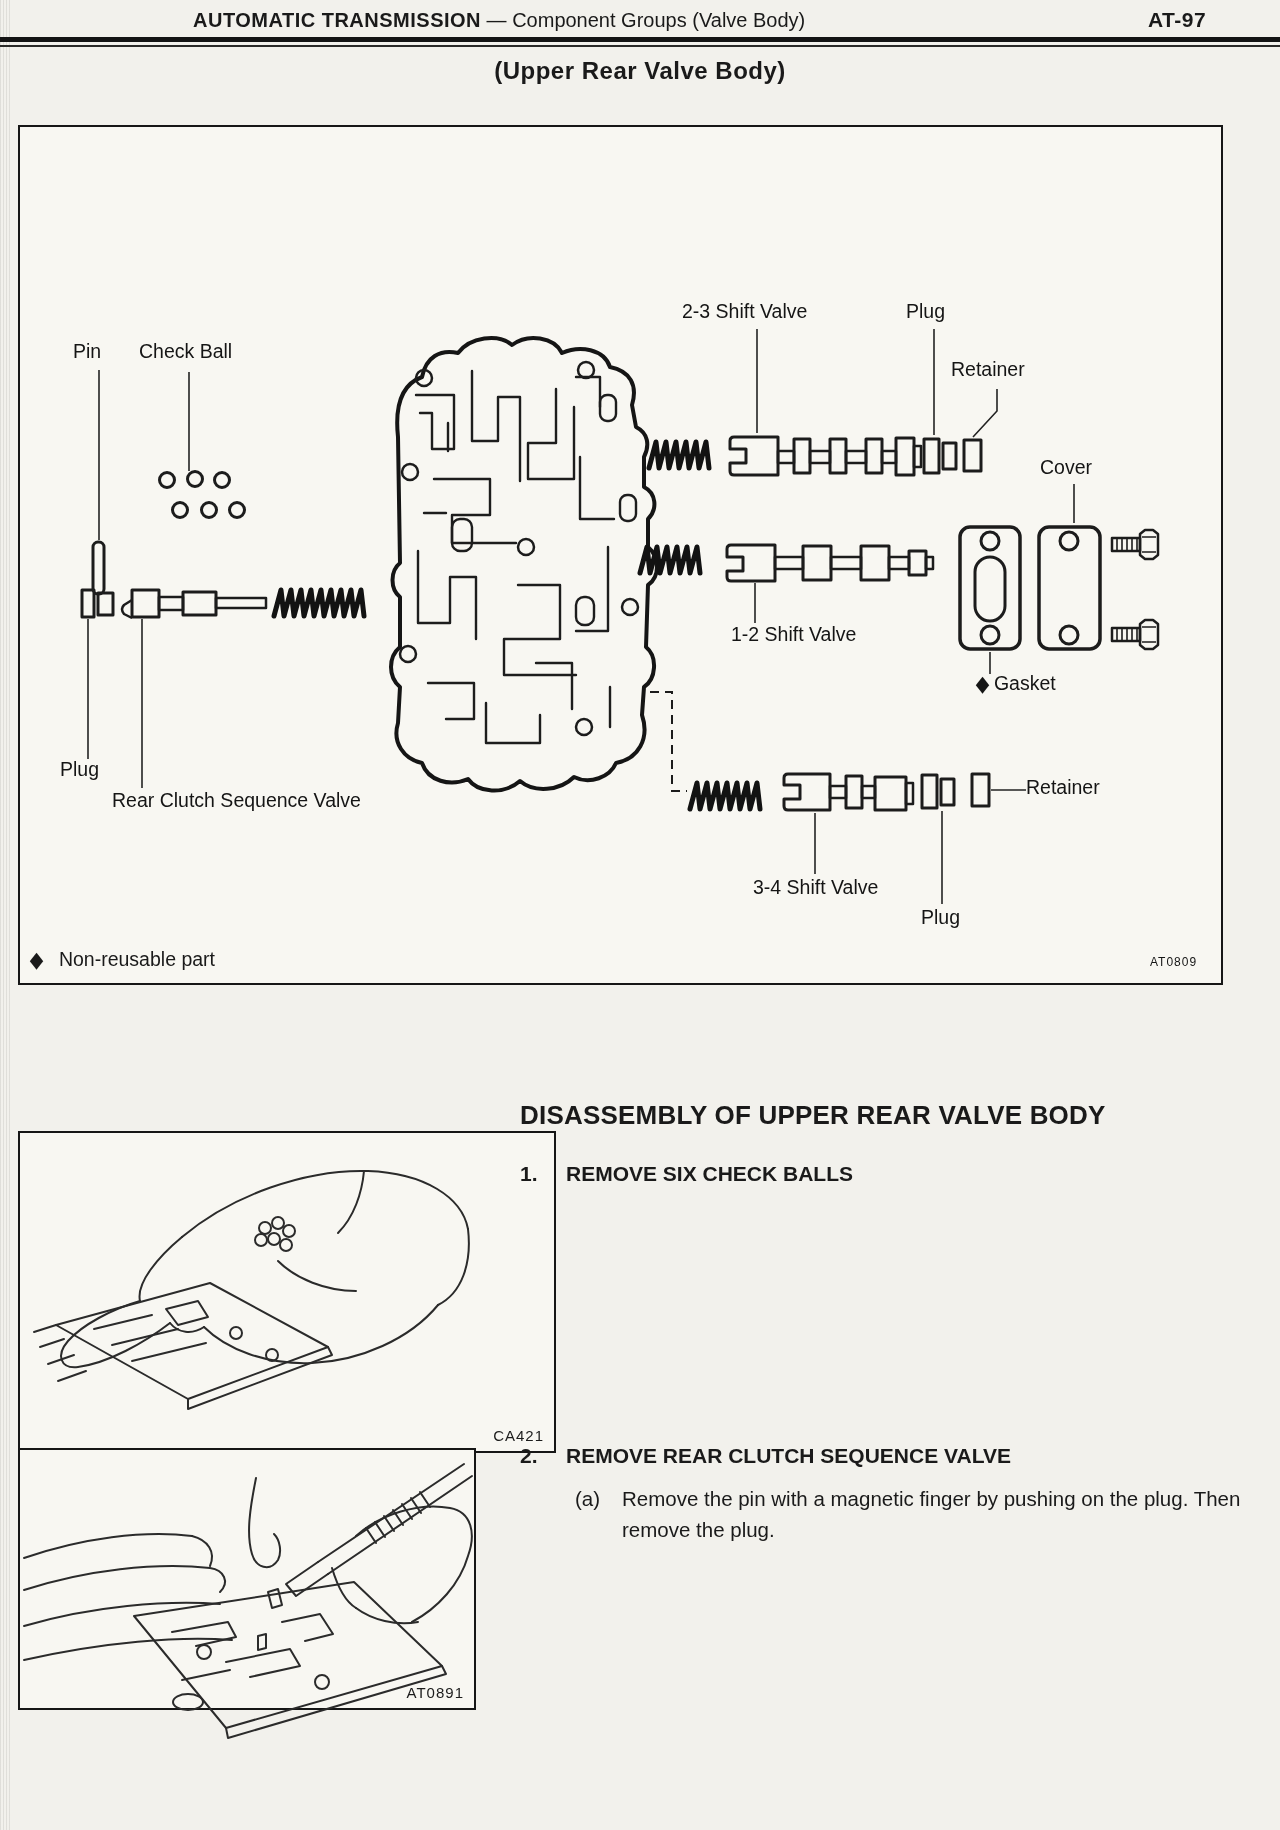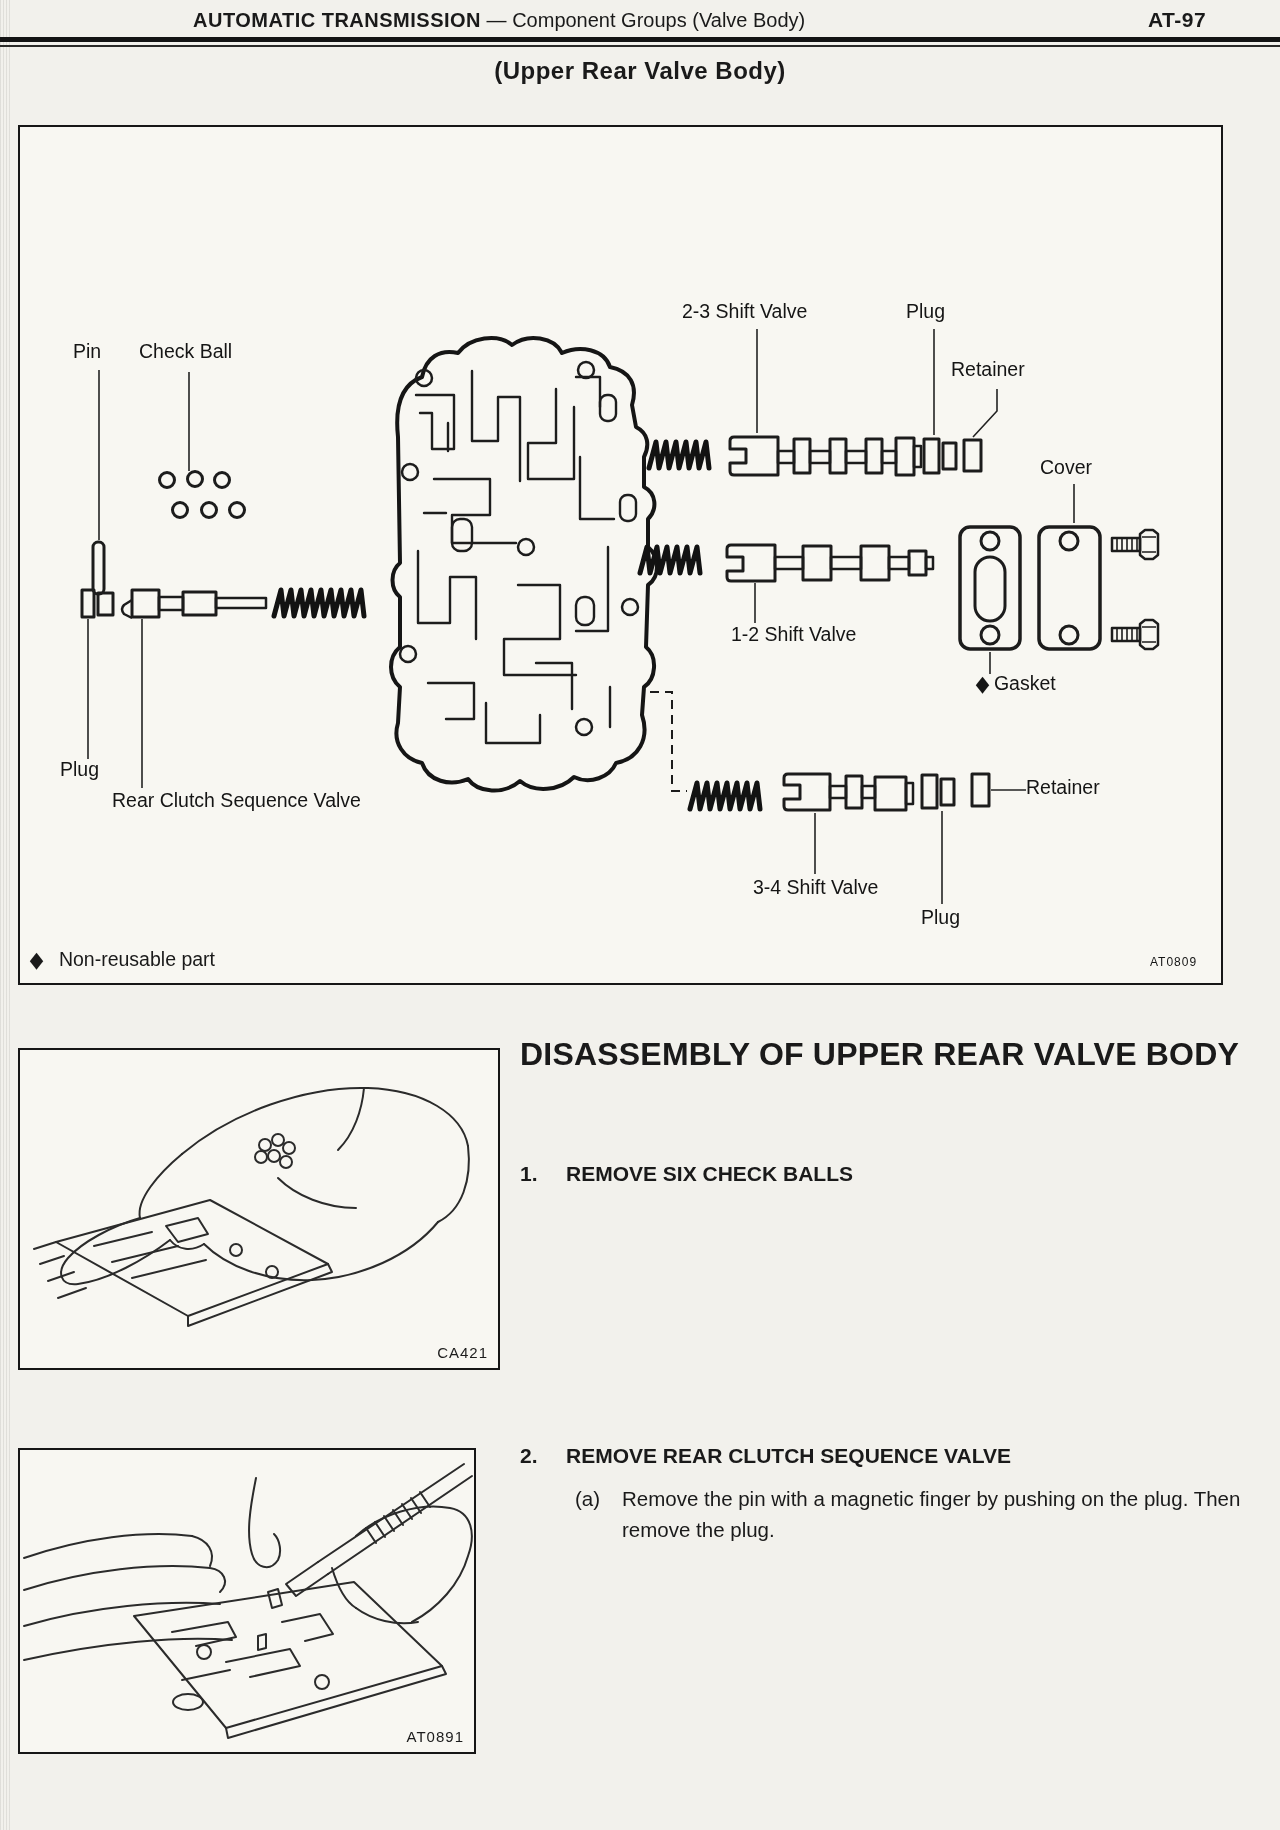--- a/index.html
+++ b/index.html
@@ -18,42 +18,42 @@
   .hdr{position:absolute;left:193px;top:9px;white-space:nowrap;font-size:20px;}
   .hdr .b{font-weight:bold;letter-spacing:.5px;}
   .pageno{position:absolute;left:1148px;top:8px;font-size:21px;font-weight:bold;letter-spacing:.5px;}
   .rule1{position:absolute;left:0;top:37px;width:1280px;height:5px;background:#141414;}
   .rule2{position:absolute;left:0;top:45px;width:1280px;height:2px;background:#2a2a28;}
   .title{position:absolute;left:0;top:57px;width:1280px;text-align:center;
          font-size:24px;font-weight:bold;letter-spacing:.5px;}
   
   .frame{position:absolute;border:2.5px solid #161616;background:#f8f7f2;box-sizing:border-box;}
   #diagram-box{left:18px;top:125px;width:1205px;height:860px;}
-  #fig1-box{left:18px;top:1048px;width:482px;height:322px;}
-  #fig2-box{left:18px;top:1448px;width:458px;height:306px;}
+  #fig1-box{left:18px;top:1131px;width:538px;height:322px;}
+  #fig2-box{left:18px;top:1448px;width:458px;height:262px;}
   .fig-code{position:absolute;right:10px;bottom:7px;font-size:15px;letter-spacing:1px;color:#1c1c1c;}
   
   .dlabel{position:absolute;font-size:19.5px;white-space:nowrap;color:#151515;}
   .gasket-lab{display:flex;align-items:center;gap:3px;}
   .diamond{font-size:22px;line-height:1;display:inline-block;transform:scaleX(.8);}
   .legend{position:absolute;left:28px;top:948px;display:flex;align-items:center;gap:14px;font-size:19.5px;}
   
   svg{position:absolute;left:0;top:0;}
   .s15{stroke:#222;stroke-width:1.6;fill:none;}
   .s25{stroke:#1c1c1c;stroke-width:2.5;fill:none;stroke-linejoin:round;}
   .s3{stroke:#1c1c1c;stroke-width:3;fill:none;stroke-linejoin:round;}
   .s35{stroke:#1c1c1c;stroke-width:3.5;fill:none;stroke-linejoin:round;}
   .coil{stroke:#121212;stroke-width:5;fill:none;stroke-linejoin:round;stroke-linecap:round;}
   .dash{stroke:#1c1c1c;stroke-width:2;fill:none;stroke-dasharray:9 6;}
   .thin{stroke:#1c1c1c;stroke-width:1.6;fill:none;}
   .plate{fill:#f8f7f2;stroke:#151515;stroke-width:4;stroke-linejoin:round;}
   .maze{stroke:#1d1d1d;stroke-width:2.4;fill:none;stroke-linejoin:round;stroke-linecap:round;}
   .art{stroke:#2b2b2b;stroke-width:2;fill:none;stroke-linecap:round;stroke-linejoin:round;}
   
-  .inst-heading{position:absolute;left:520px;top:1036px;font-size:32px;font-weight:bold;letter-spacing:.2px;}
+  .inst-heading{position:absolute;left:520px;top:1100px;font-size:26px;font-weight:bold;letter-spacing:.2px;}
   .step{position:absolute;font-size:21px;font-weight:bold;white-space:nowrap;}
   .step .num{display:inline-block;width:46px;}
   #step1{left:520px;top:1162px;}
   #step2{left:520px;top:1444px;}
   .substep{position:absolute;left:575px;top:1484px;width:690px;font-size:20.5px;line-height:1.5;}
   .substep .sub-label{position:absolute;left:0;top:0;}
   .substep .sub-text{display:block;margin-left:47px;width:640px;}
 </style>
 </head>
 <body>

